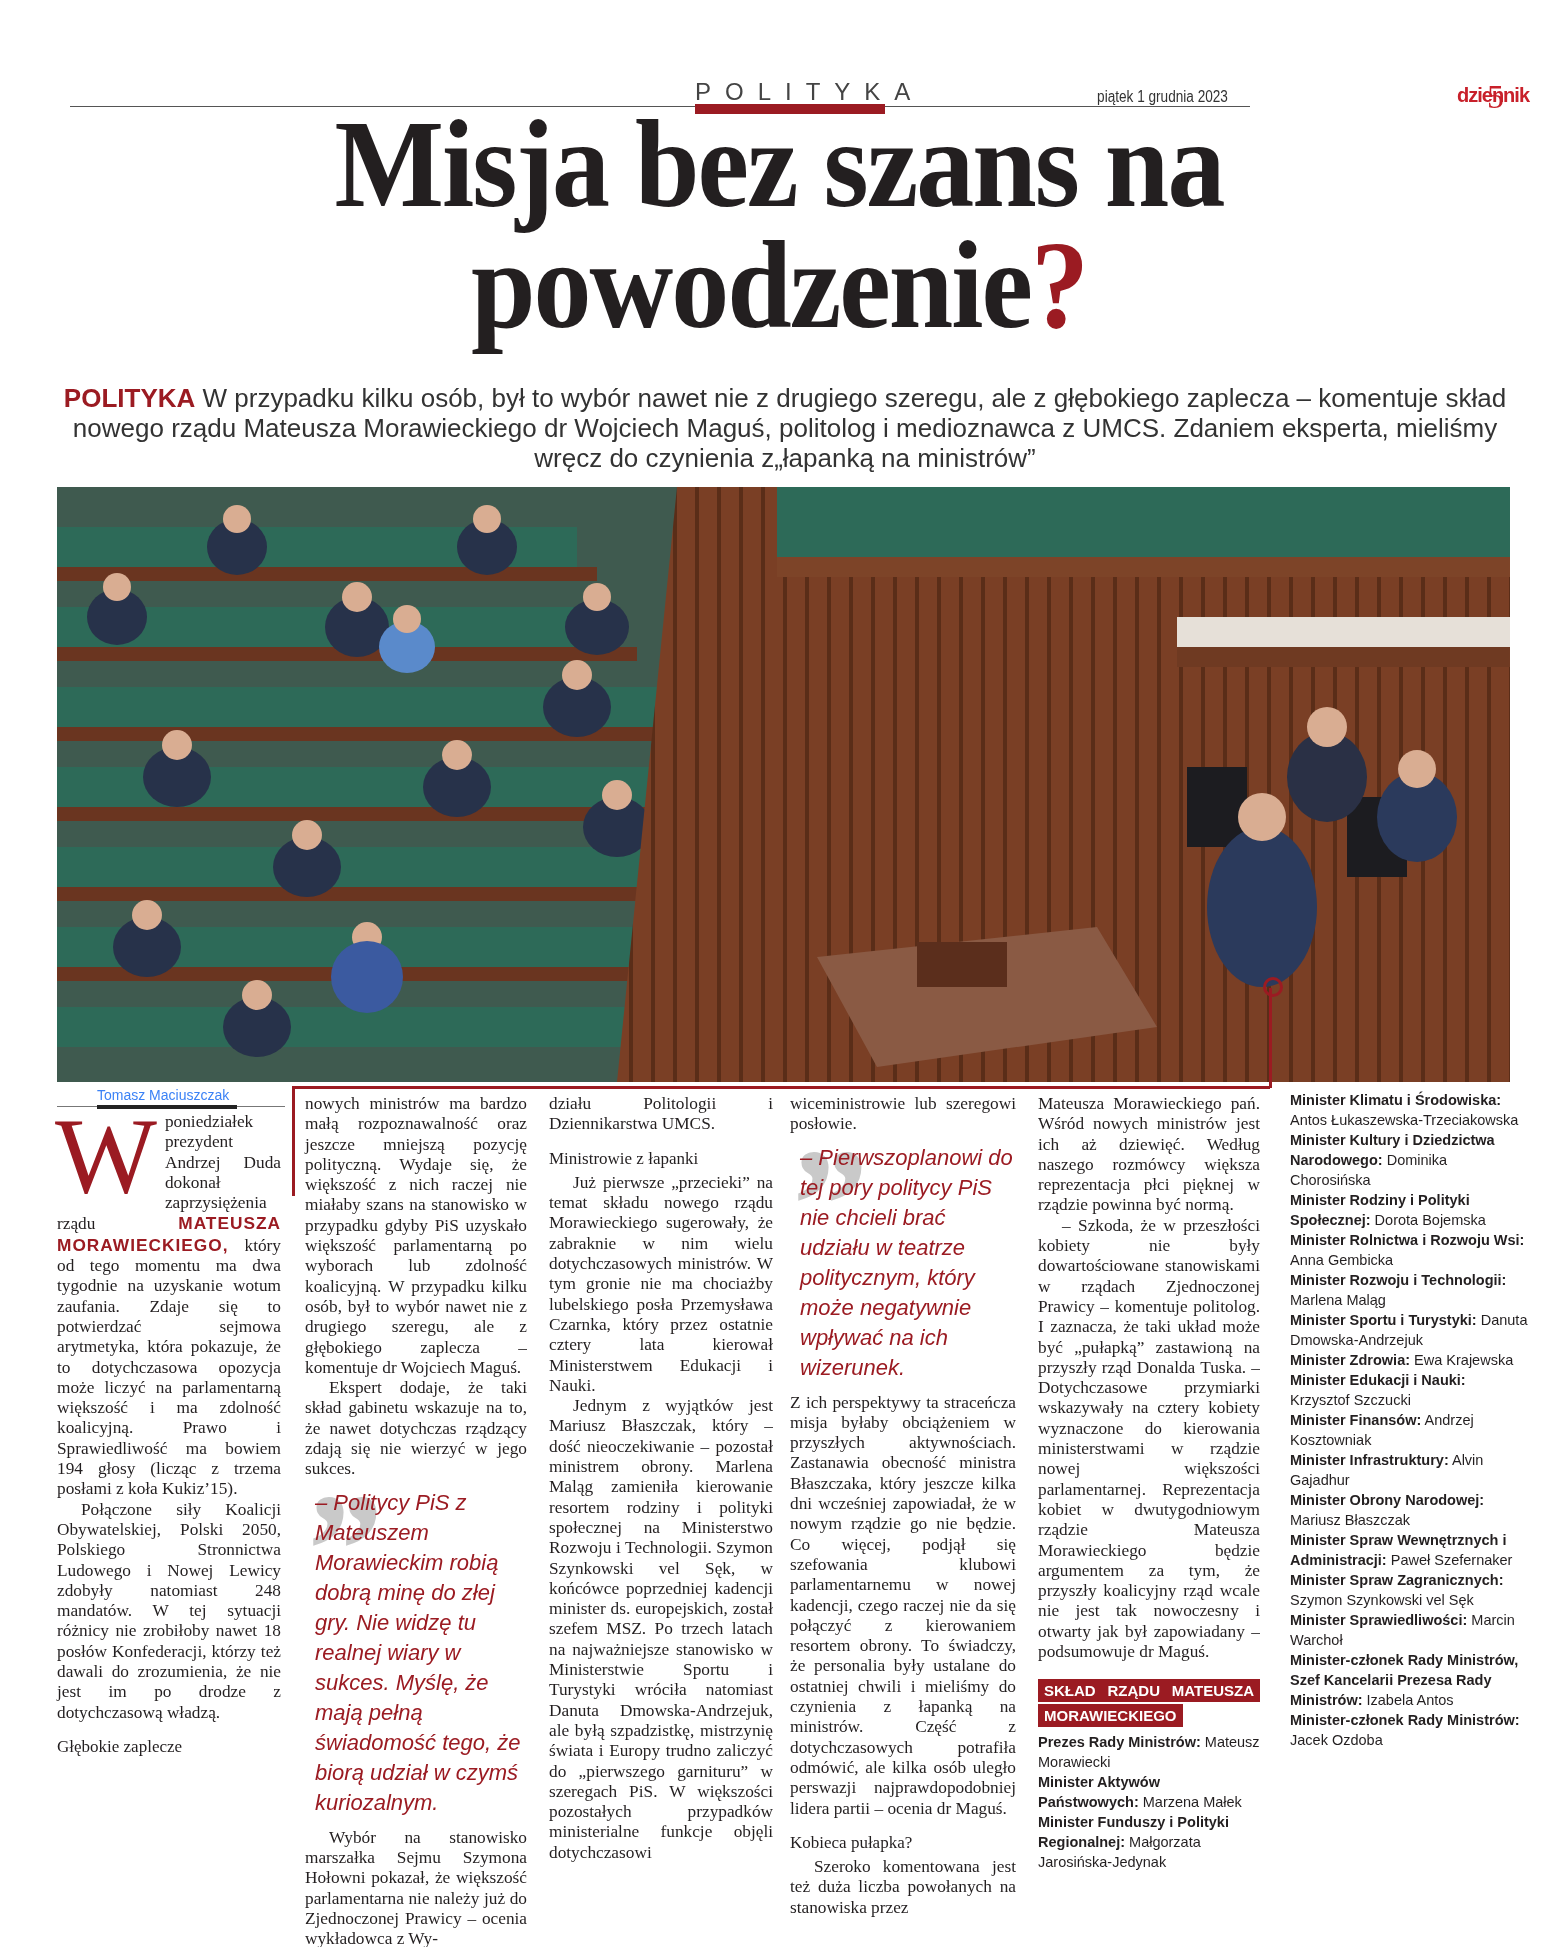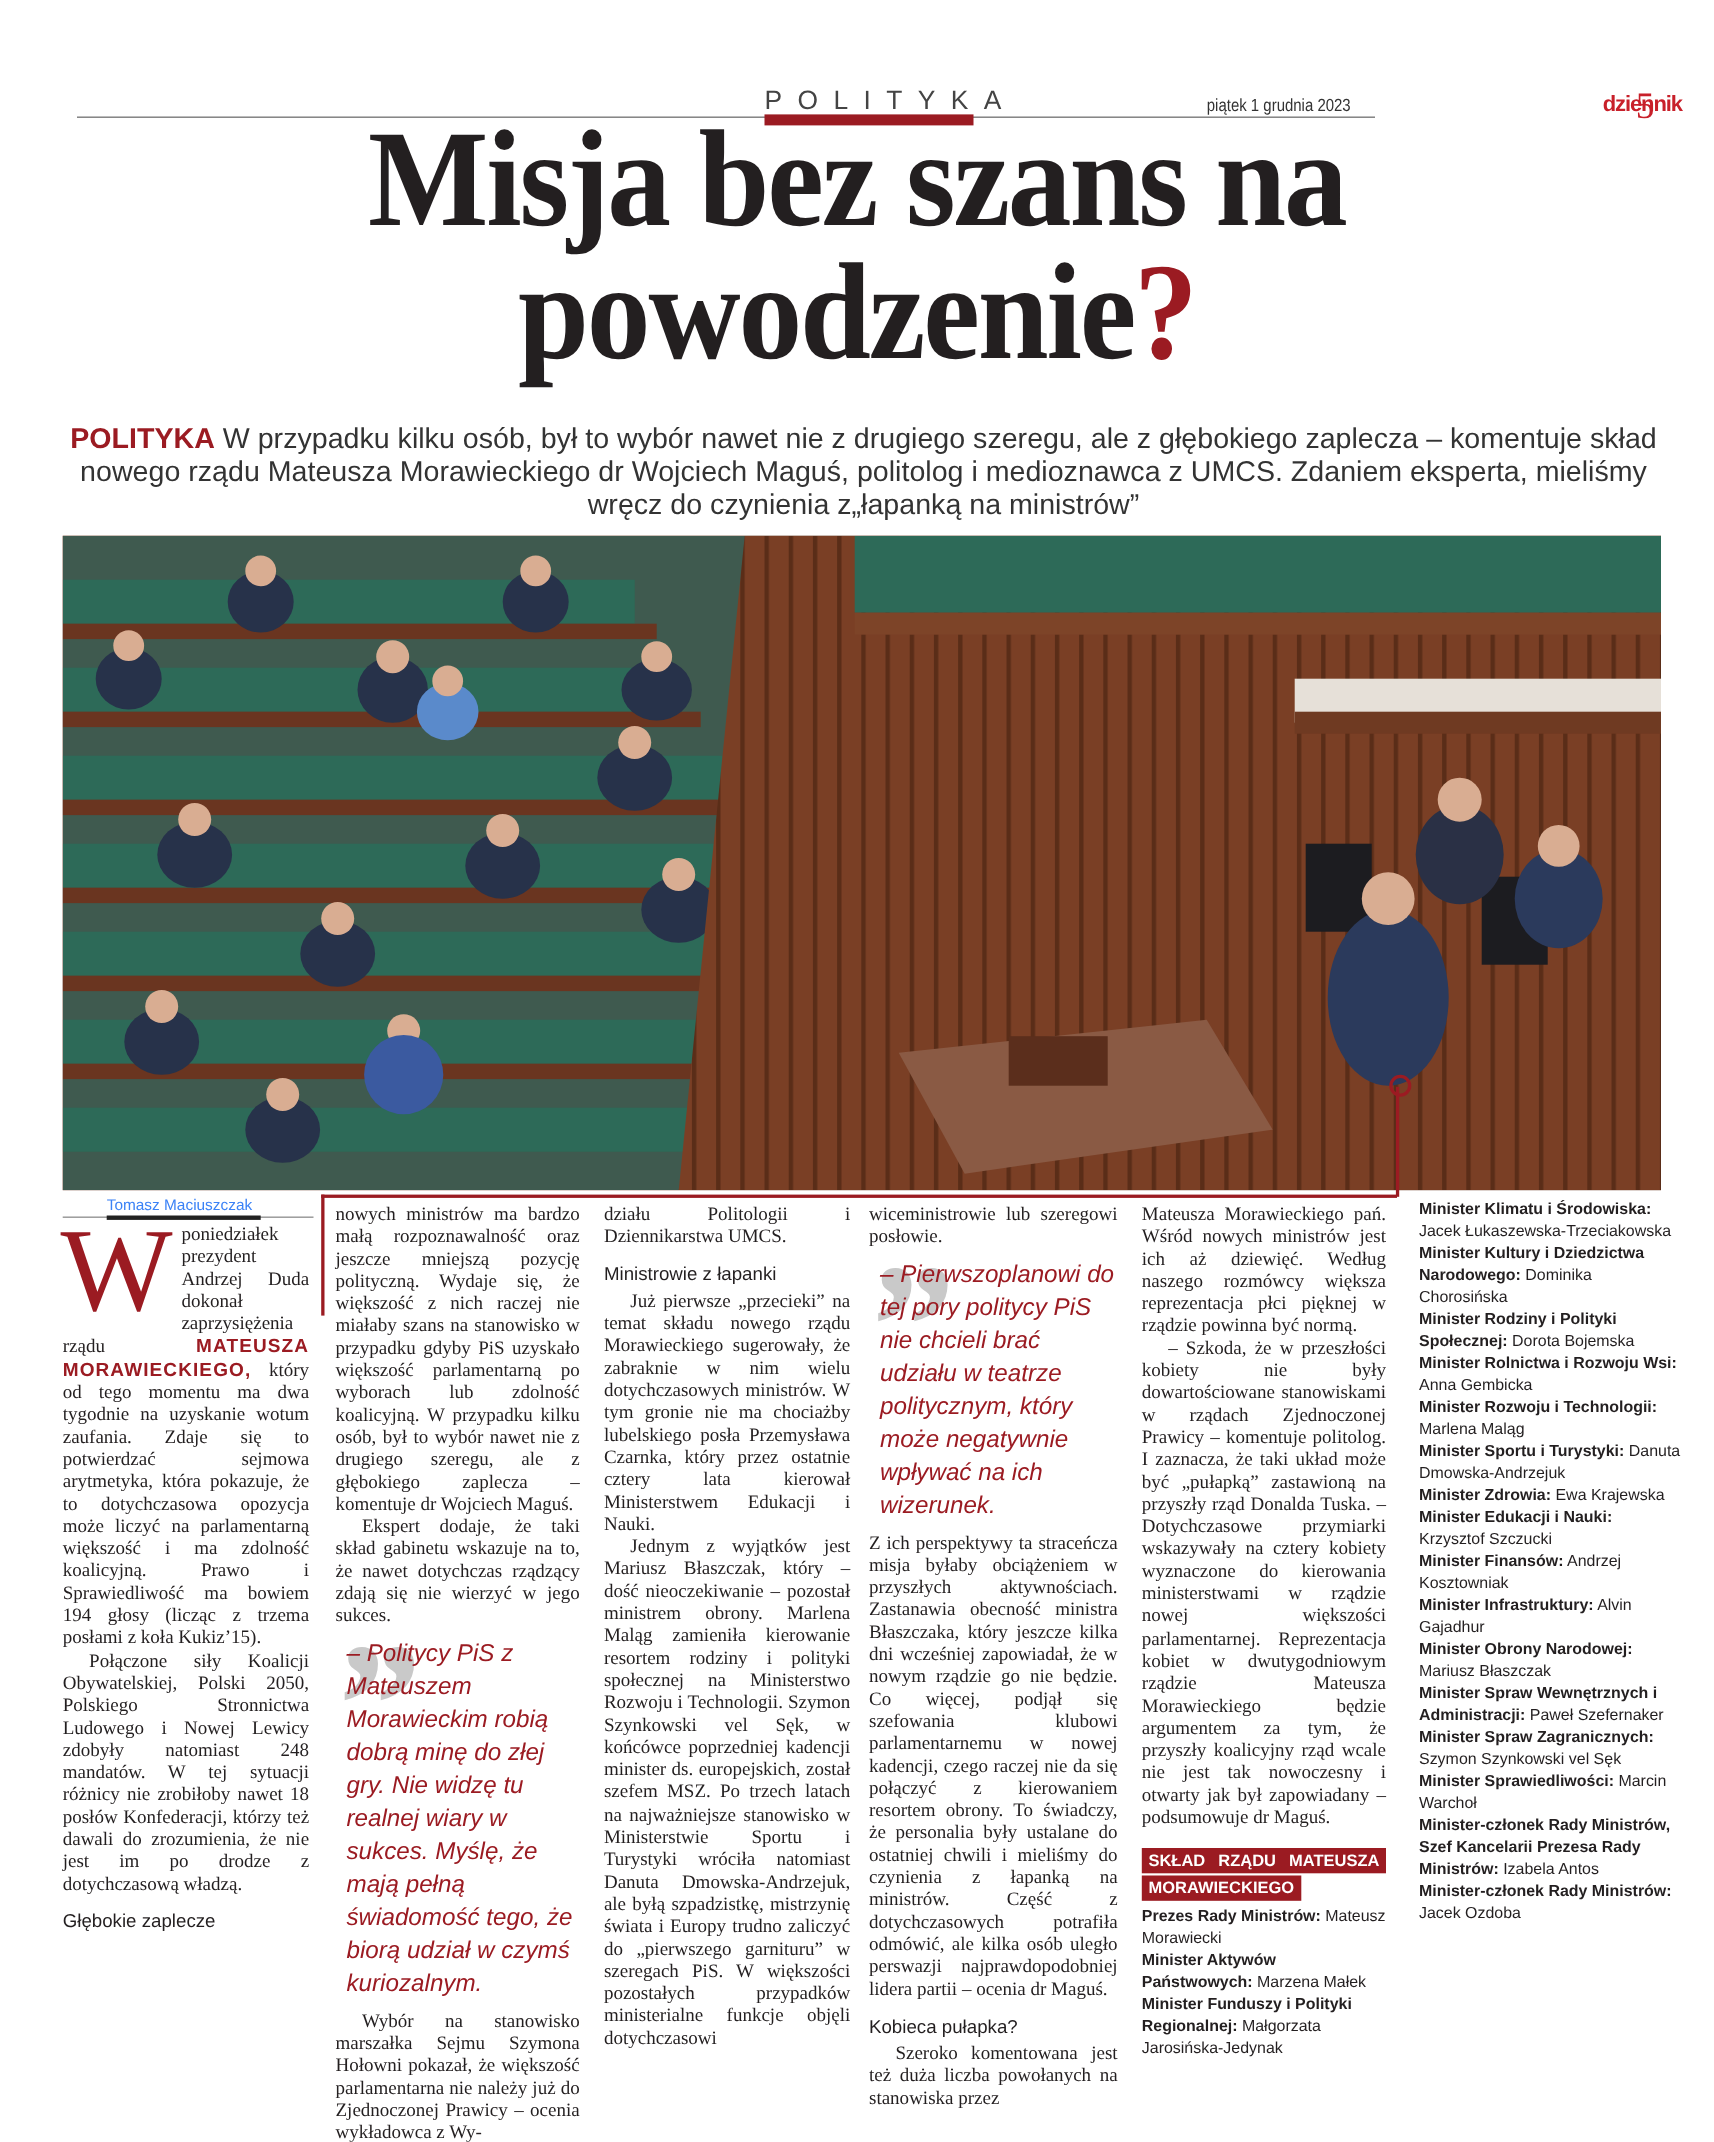--- a/index.html
+++ b/index.html
@@ -19,21 +19,21 @@
   .byline{left:97px;top:1087px;font-family:"Liberation Sans",sans-serif;font-size:14px;color:#3b82f6;}
   .byline-rule{left:57px;top:1106px;width:228px;height:1px;background:#777;}
   .byline-bar{left:97px;top:1105px;width:140px;height:4px;background:#222;}
   .red-line-h{left:292px;top:1086px;width:978px;height:3px;background:#9b1b22;}
   .red-line-v{left:292px;top:1086px;width:3px;height:110px;background:#9b1b22;}
   .red-line-up{left:1269px;top:988px;width:3px;height:100px;background:#9b1b22;}
   .red-circle{left:1263px;top:977px;width:14px;height:14px;border:3px solid #9b1b22;border-radius:50%;}
   .col{font-family:"Liberation Serif",serif;font-size:17.3px;line-height:20.3px;color:#231f20;text-align:justify;}
   .col p{margin:0;text-indent:24px;}
   .col p.noindent{text-indent:0;}
-  .col h4{margin:14px 0 4px 0;font-size:17px;font-weight:400;text-indent:0;font-family:Liberation Sans, sans-serif;}
+  .col h4{margin:14px 0 4px 0;font-size:17px;font-weight:400;text-indent:0;font-family:Liberation Serif, serif;}
   .c1{left:57px;top:1112px;width:224px;}
   .c2{left:305px;top:1094px;width:222px;}
   .c3{left:549px;top:1094px;width:224px;}
   .c4{left:790px;top:1094px;width:226px;}
   .c5{left:1038px;top:1094px;width:222px;}
   .dropcap{float:left;font-family:"Liberation Serif",serif;font-size:108px;line-height:84px;color:#9b1b22;margin:0 8px 0 -2px;padding-top:2px;}
   .caps-red{color:#9b1b22;font-family:"Liberation Sans",sans-serif;font-weight:700;letter-spacing:1px;}
   .pullquote{position:relative;margin:8px 0 10px 0;padding-left:10px;font-family:"Liberation Sans",sans-serif;font-style:italic;font-size:22px;line-height:30px;color:#9b1b22;text-align:left;}
   .pullquote .qmark{position:absolute;left:-6px;top:-18px;font-family:"Liberation Serif",serif;font-weight:700;font-style:italic;font-size:160px;line-height:160px;color:#c9c9c9;z-index:0;}
   .pullquote .qtext{position:relative;z-index:1;}
@@ -202,21 +202,21 @@
     <span class="box-title">SKŁAD RZĄDU MATEUSZA MORAWIECKIEGO</span>
   </div>
   <div class="cabinet" style="margin-top:4px;">
     <div><span class="role">Prezes Rady Ministrów:</span> <span>Mateusz Morawiecki</span></div>
     <div><span class="role">Minister Aktywów Państwowych:</span> <span>Marzena Małek</span></div>
     <div><span class="role">Minister Funduszy i Polityki Regionalnej:</span> <span>Małgorzata Jarosińska-Jedynak</span></div>
   </div>
 </div>
 
 <div class="abs cabinet c6">
-  <div><span class="role">Minister Klimatu i Środowiska:</span> <span>Jacek Łukaszewska-Trzeciakowska</span></div>
+  <div><span class="role">Minister Klimatu i Środowiska:</span> <span>Antos Łukaszewska-Trzeciakowska</span></div>
   <div><span class="role">Minister Kultury i Dziedzictwa Narodowego:</span> <span>Dominika Chorosińska</span></div>
   <div><span class="role">Minister Rodziny i Polityki Społecznej:</span> <span>Dorota Bojemska</span></div>
   <div><span class="role">Minister Rolnictwa i Rozwoju Wsi:</span> <span>Anna Gembicka</span></div>
   <div><span class="role">Minister Rozwoju i Technologii:</span> <span>Marlena Maląg</span></div>
   <div><span class="role">Minister Sportu i Turystyki:</span> <span>Danuta Dmowska-Andrzejuk</span></div>
   <div><span class="role">Minister Zdrowia:</span> <span>Ewa Krajewska</span></div>
   <div><span class="role">Minister Edukacji i Nauki:</span> <span>Krzysztof Szczucki</span></div>
   <div><span class="role">Minister Finansów:</span> <span>Andrzej Kosztowniak</span></div>
   <div><span class="role">Minister Infrastruktury:</span> <span>Alvin Gajadhur</span></div>
   <div><span class="role">Minister Obrony Narodowej:</span> <span>Mariusz Błaszczak</span></div>

